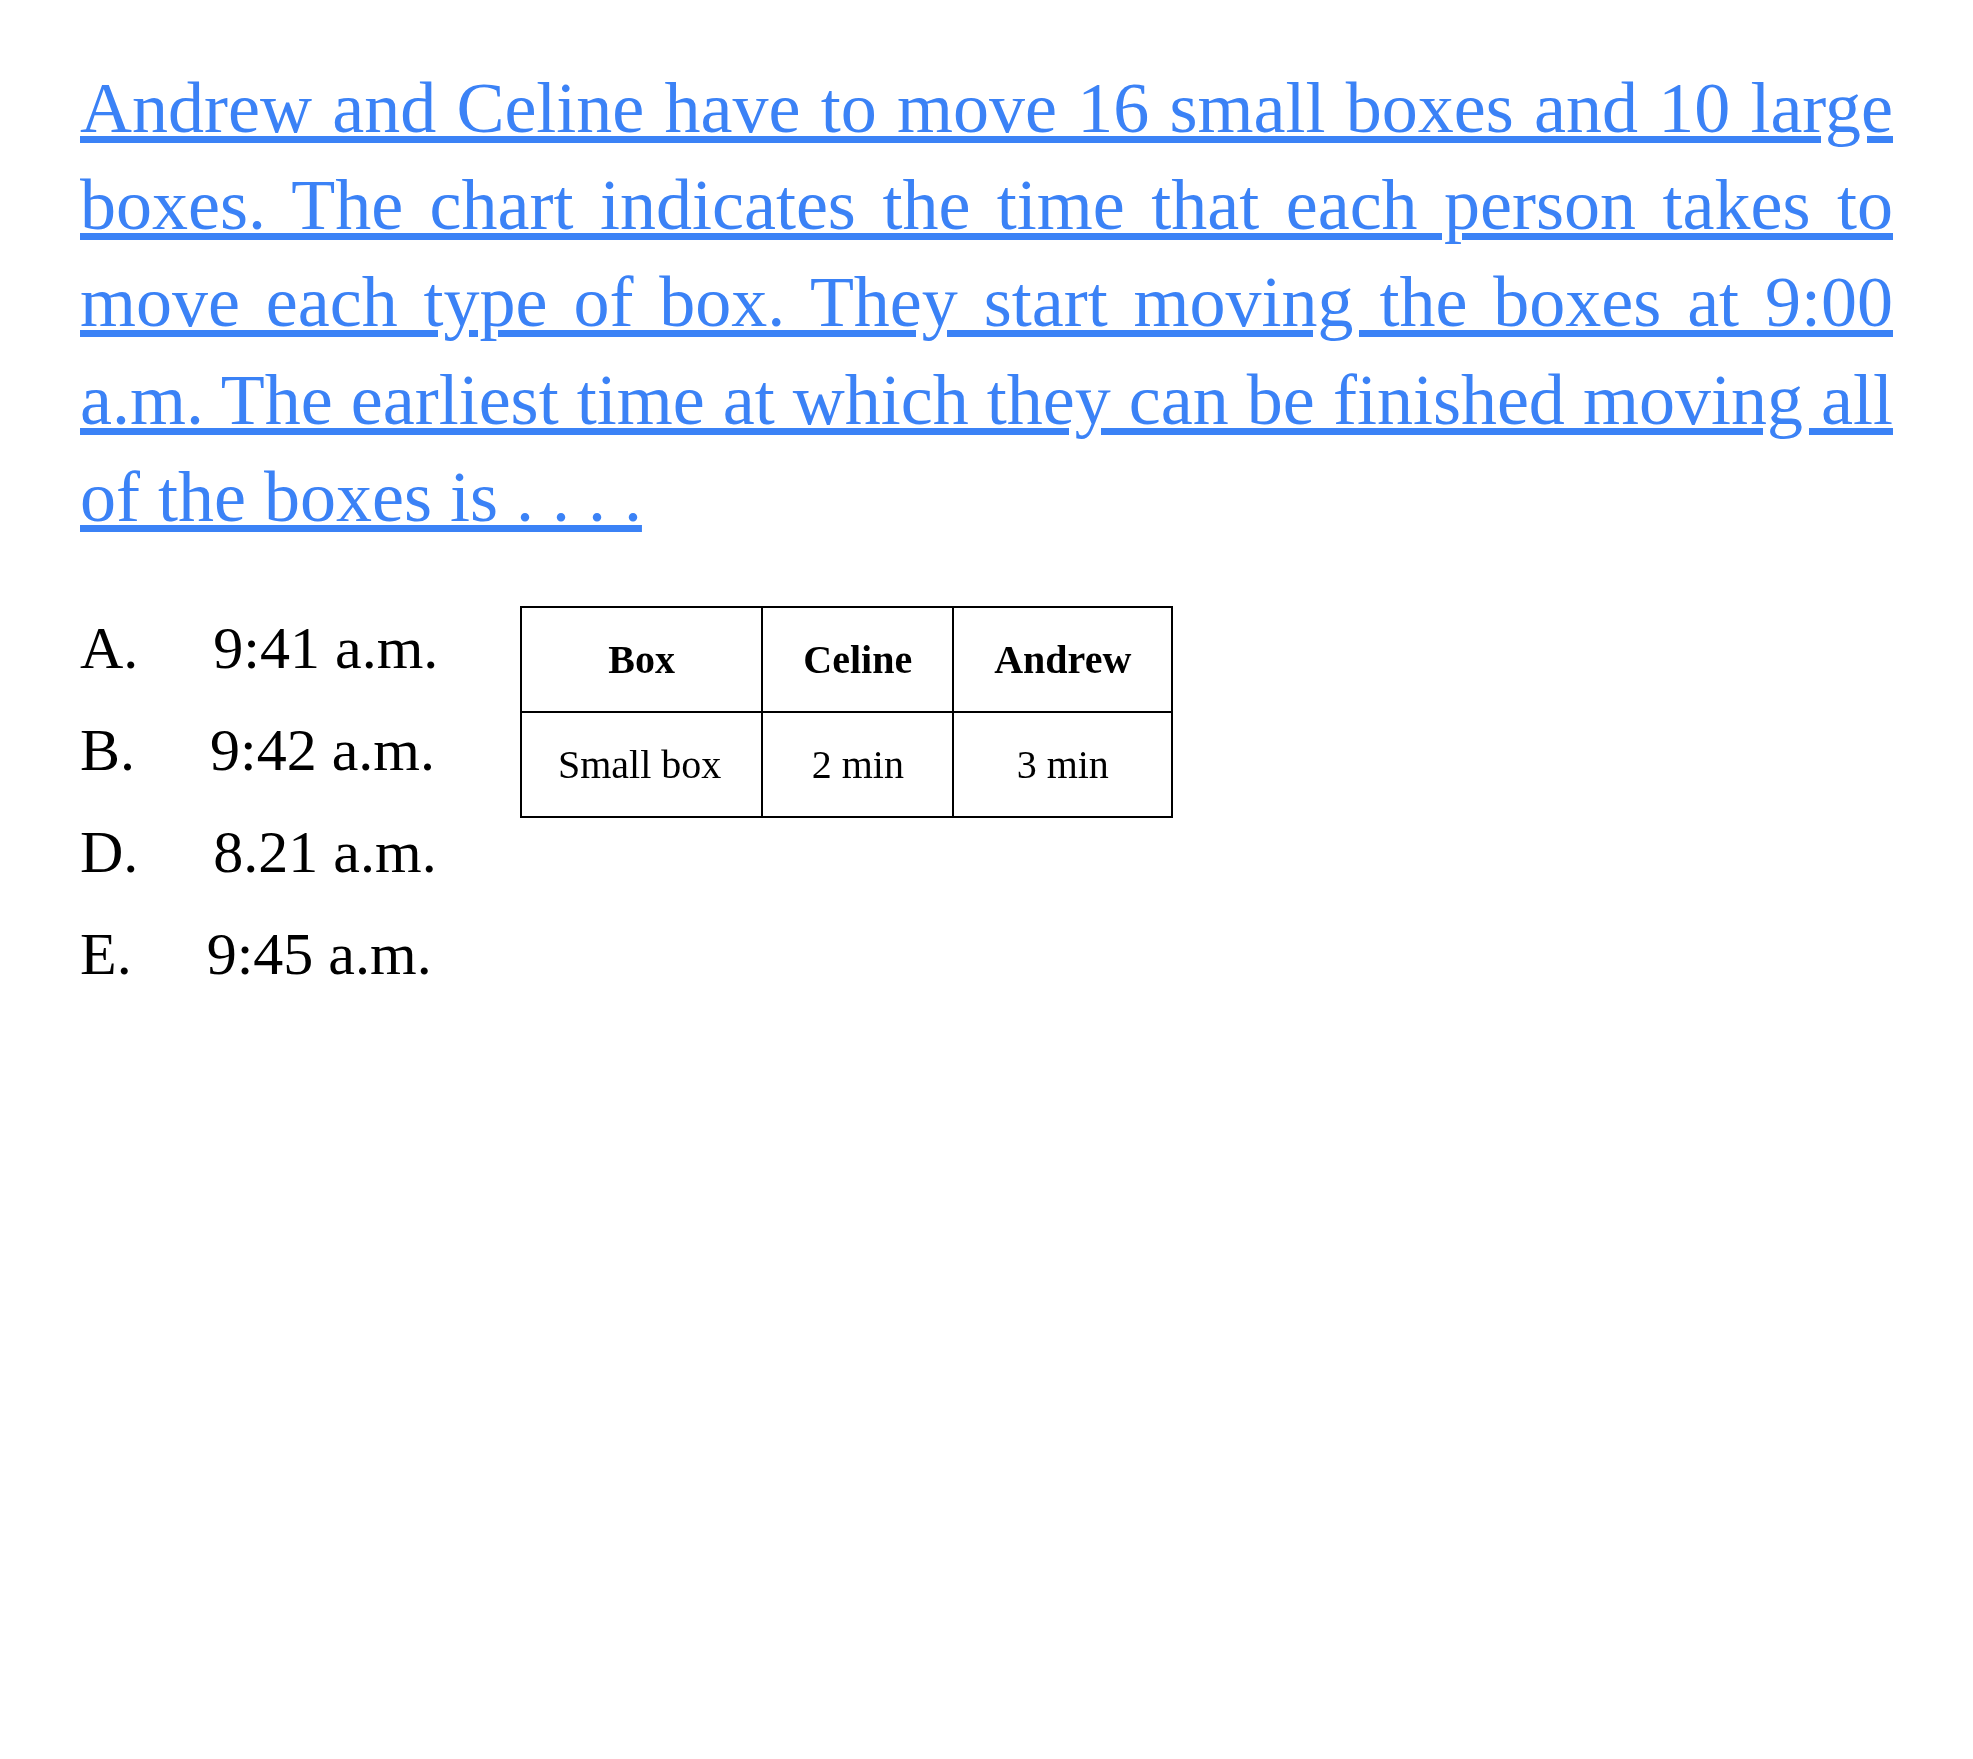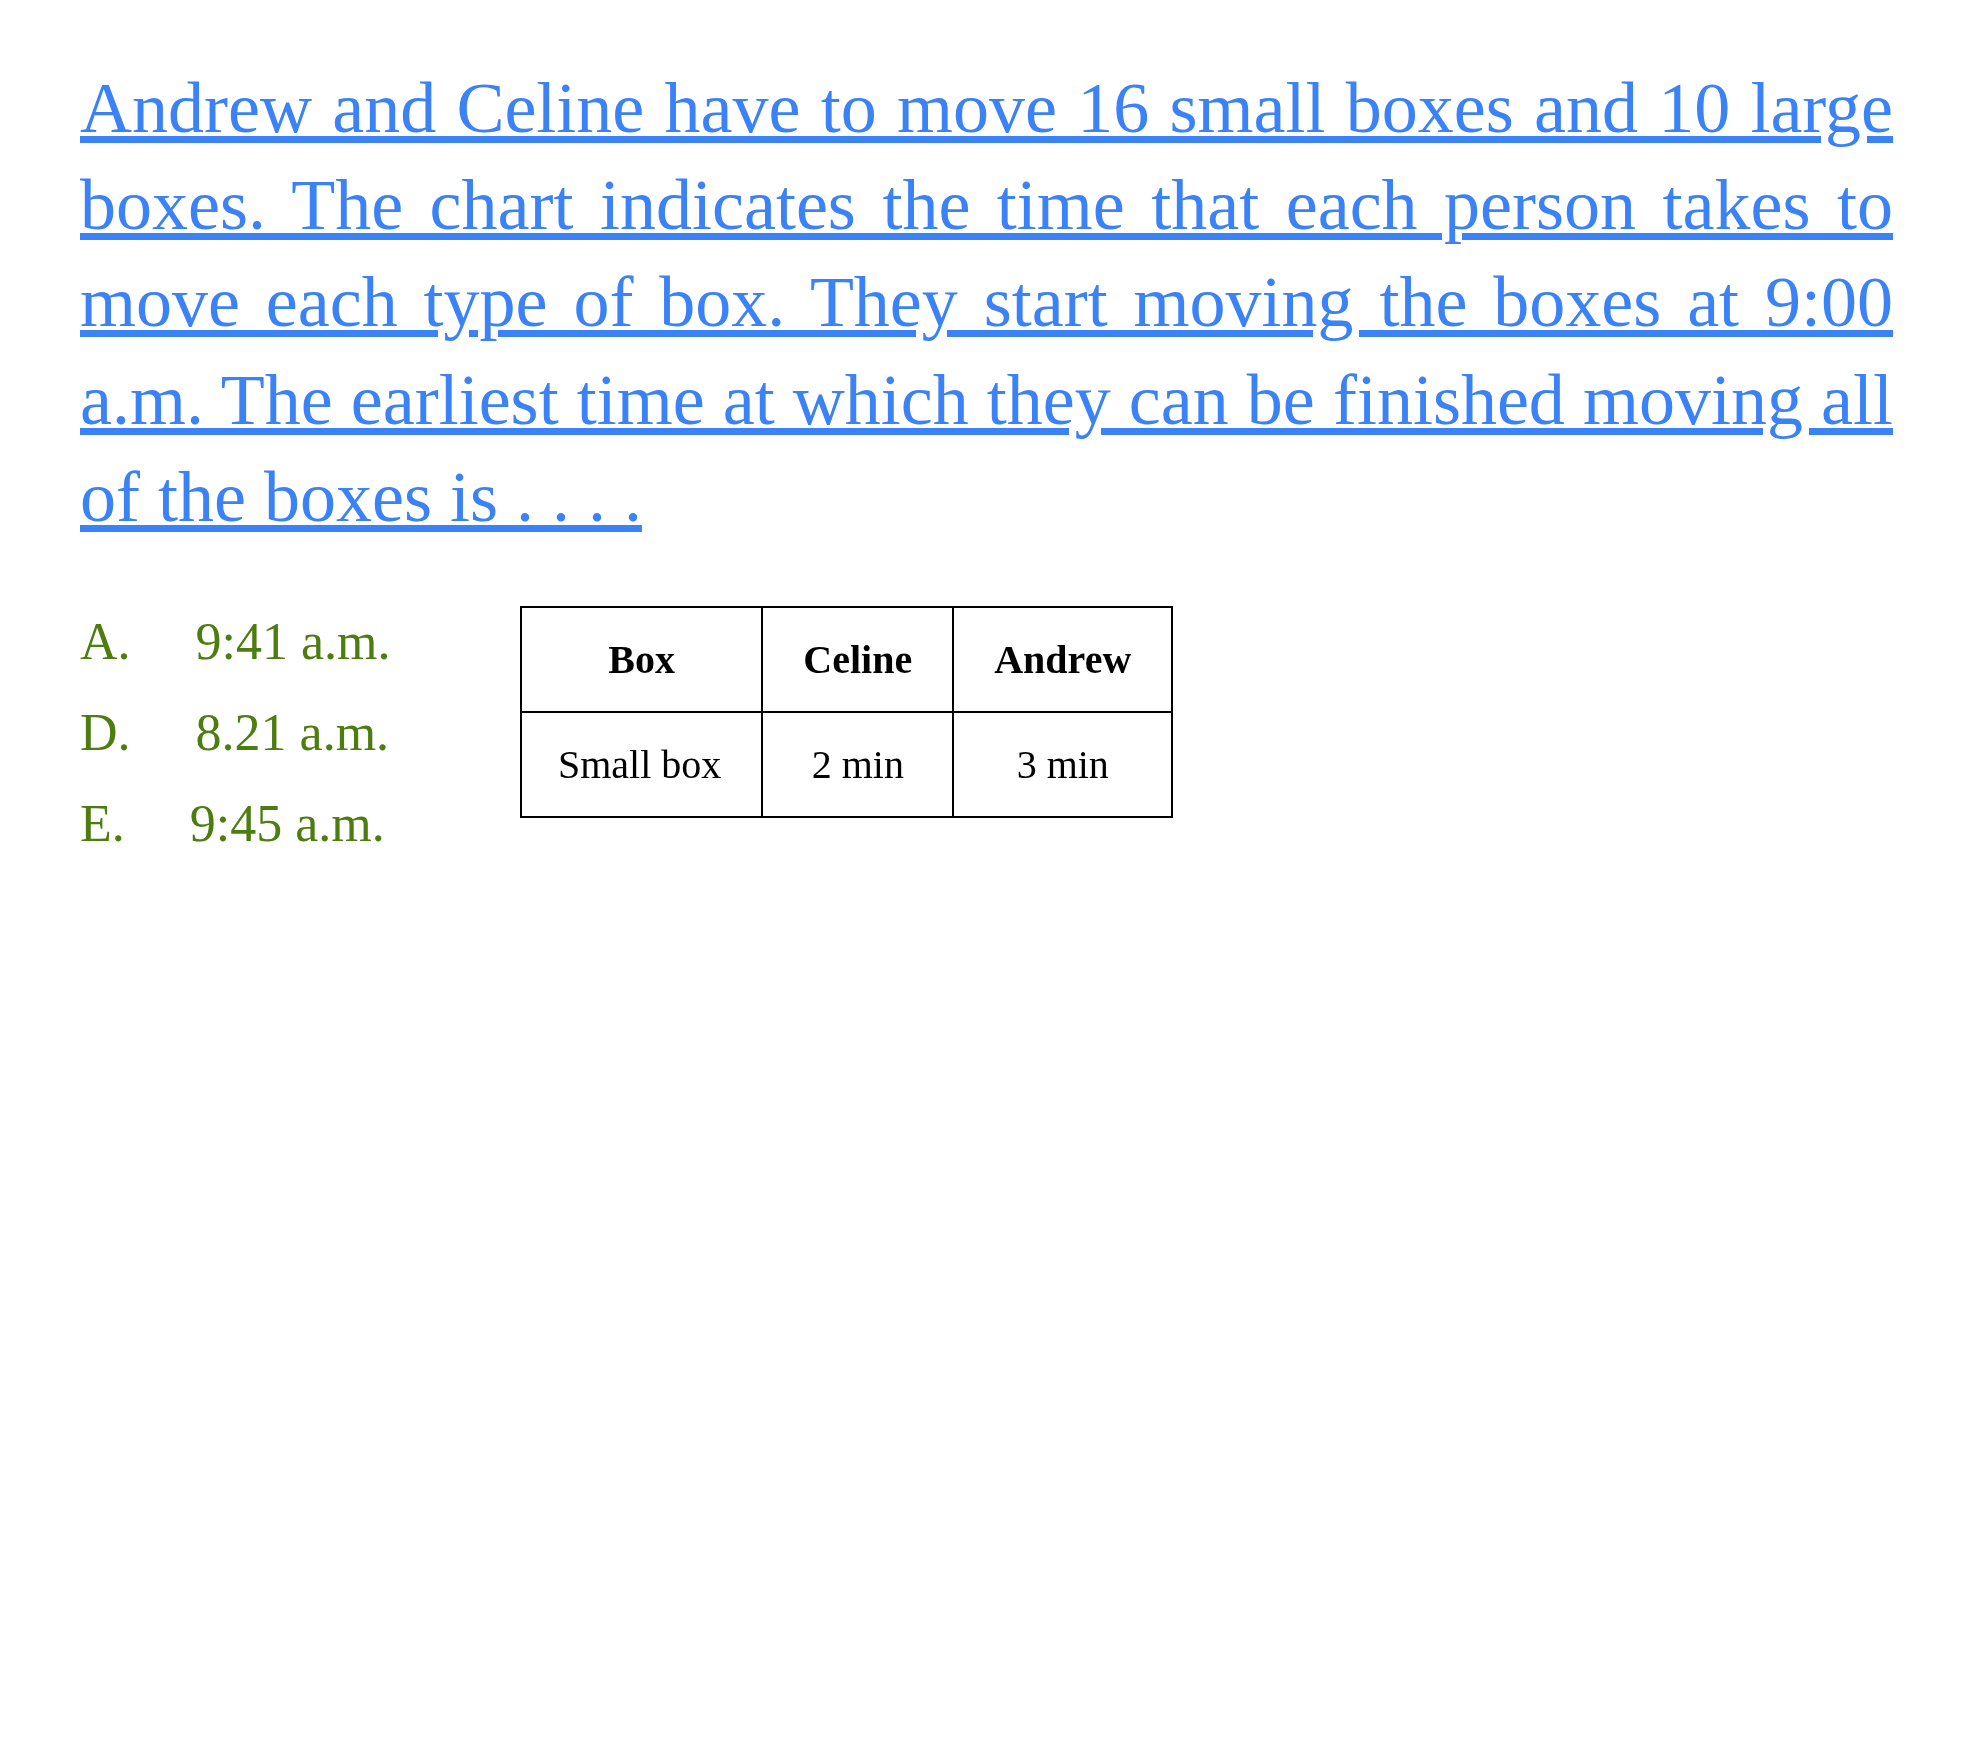--- a/index.html
+++ b/index.html
@@ -34,22 +34,22 @@
     }
 
     .answer-options {
       display: flex;
       flex-direction: column;
       gap: 18px;
       min-width: 360px;
     }
 
     .answer-option {
-      font-size: 52px;
-      color: #4d7c0f;
+      font-size: 60px;
+      color: #000000;
       white-space: nowrap;
       line-height: 1.4;
     }
 
     .chart-table {
       border-collapse: collapse;
       font-size: 40px;
       color: #000000;
     }
 
@@ -76,20 +76,25 @@
 <p class="question-text">Andrew and Celine have to move 16 small boxes and 10 large boxes. The chart indicates the time that each person takes to move each type of box. They start moving the boxes at 9:00 a.m. The earliest time at which they can be finished moving all of the boxes is . . . .</p>
 
 <div class="answer-table-section">
   <div class="answer-options">
     <div class="answer-option">
       <span>A.</span>
       &nbsp;&nbsp;&nbsp;
       <span>9:41 a.m.</span>
     </div>
     <div class="answer-option">
+      <span>B.</span>
+      &nbsp;&nbsp;&nbsp;
+      <span>9:42 a.m.</span>
+    </div>
+    <div class="answer-option">
       <span>D.</span>
       &nbsp;&nbsp;&nbsp;
       <span>8.21 a.m.</span>
     </div>
     <div class="answer-option">
       <span>E.</span>
       &nbsp;&nbsp;&nbsp;
       <span>9:45 a.m.</span>
     </div>
   </div>

